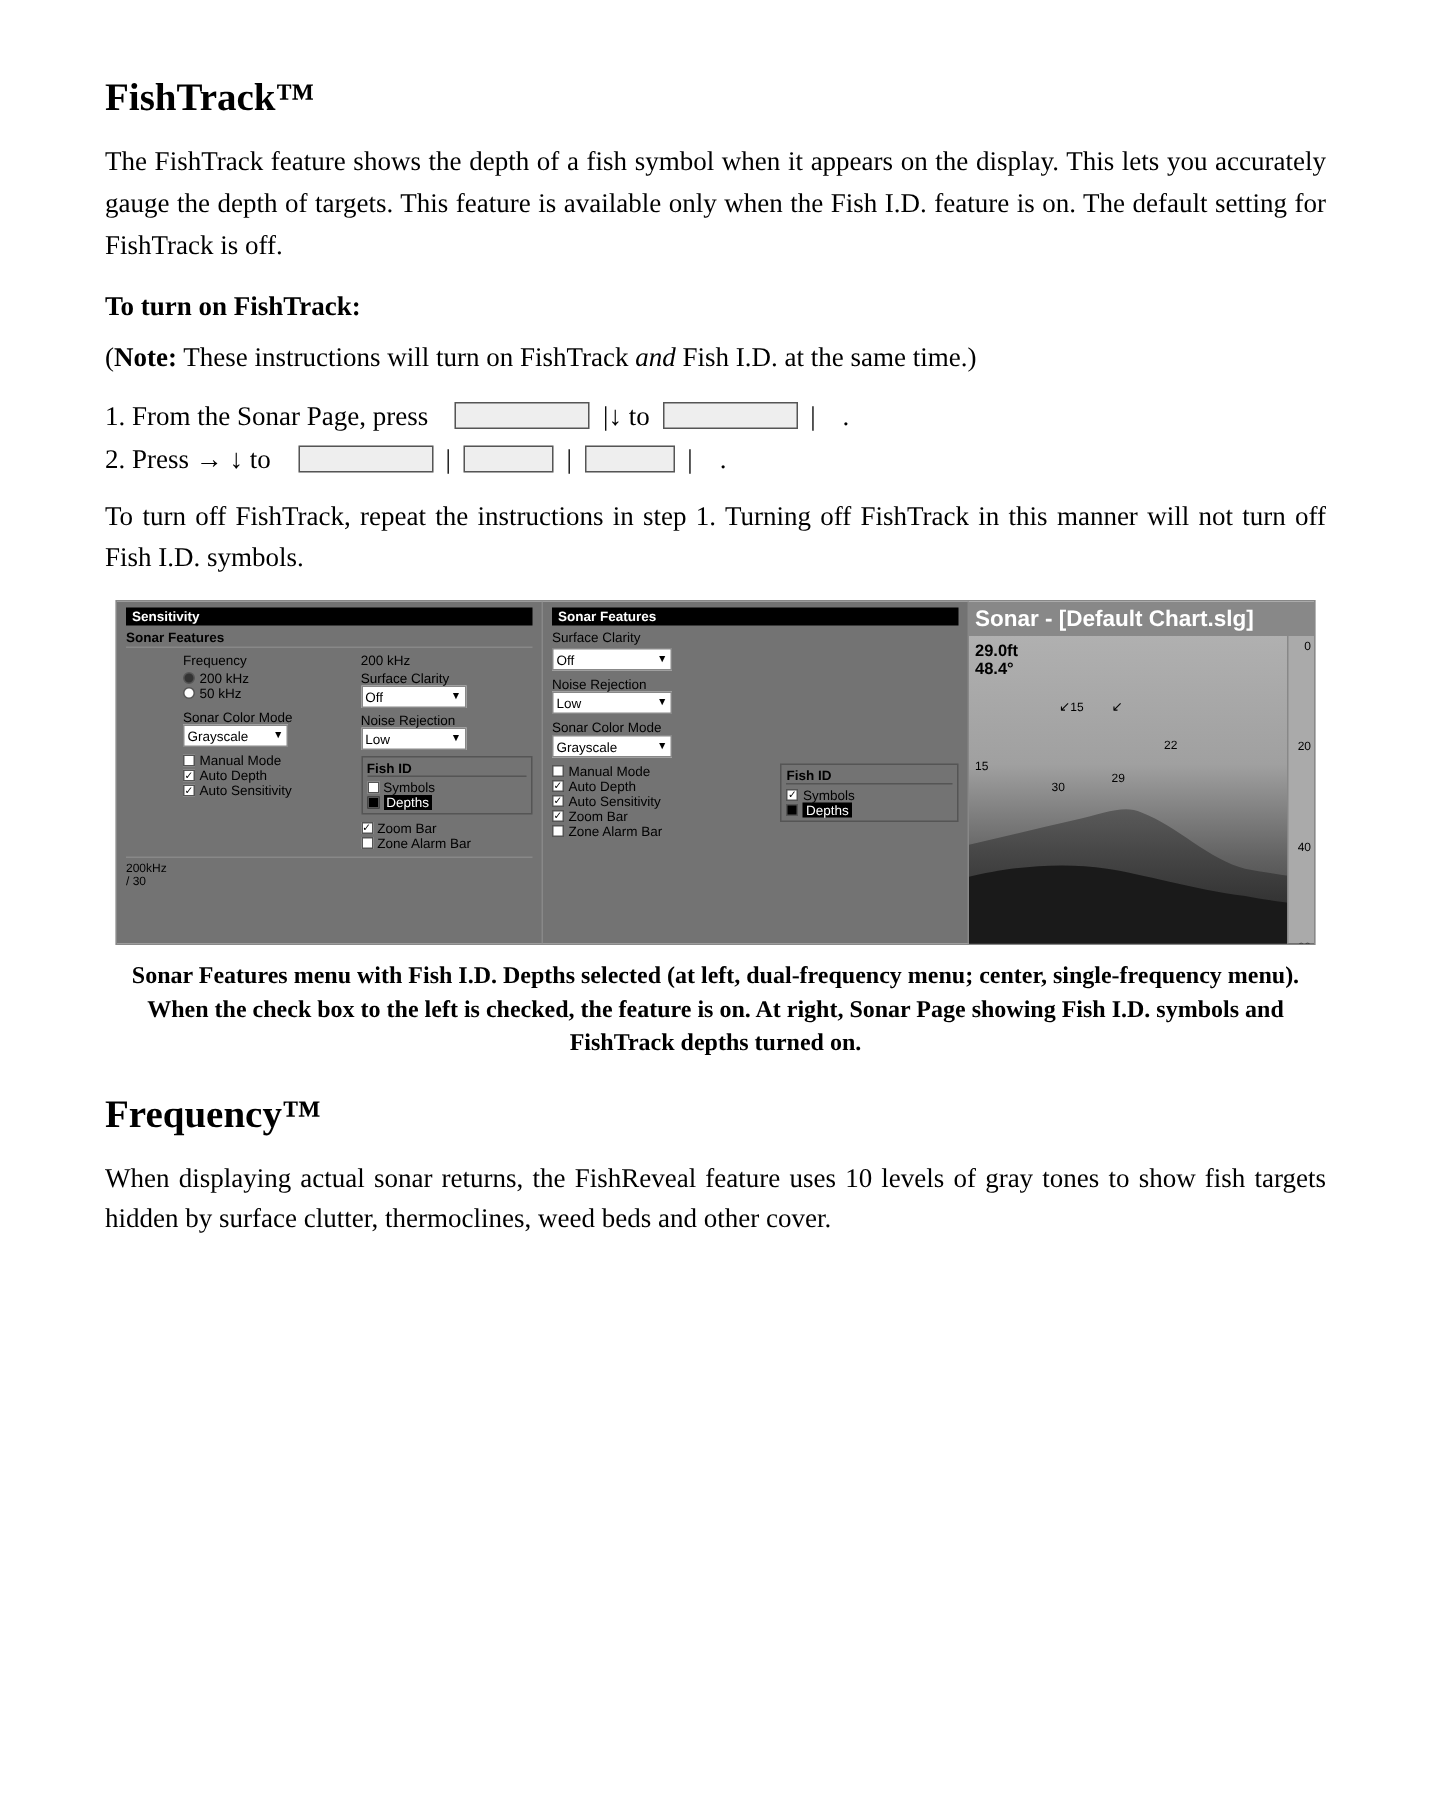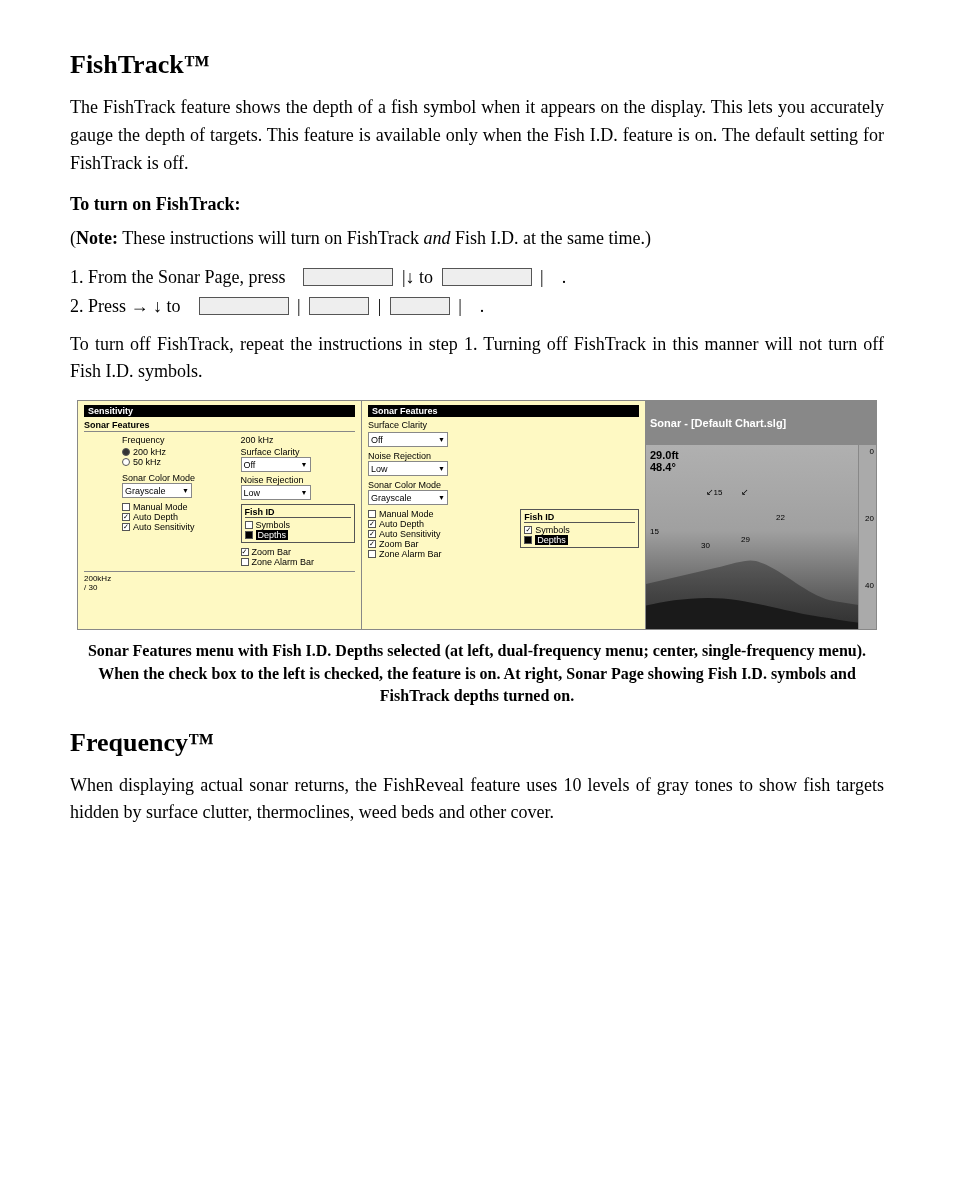--- a/index.html
+++ b/index.html
@@ -69,21 +69,21 @@
       border: 1px solid #888;
       width: 800px;
       height: 230px;
       margin: 0 auto 10px auto;
       background: #ccc;
       overflow: hidden;
     }
     .screen-panel {
       flex: 1;
       border-right: 1px solid #888;
-      background: #fef9c3;
+      background: #737373;
       padding: 4px 6px;
       font-size: 10px;
       font-family: Arial, sans-serif;
       color: #000;
       position: relative;
       overflow: hidden;
     }
     .screen-panel:last-child {
       border-right: none;
     }
@@ -160,23 +160,23 @@
       background: #c8c8c8;
       width: 230px;
       height: 230px;
       position: relative;
       overflow: hidden;
       flex-shrink: 0;
     }
     .sonar-title-bar {
       background: #888;
       color: #fff;
-      font-size: 11px;
+      font-size: 15px;
       font-family: Arial, sans-serif;
-      padding: 16px 4px;
+      padding: 3px 4px;
       font-weight: bold;
     }
     .sonar-content {
       position: relative;
       width: 100%;
       height: calc(100% - 16px);
       background: linear-gradient(to bottom, #b0b0b0 0%, #a0a0a0 40%, #606060 70%, #303030 100%);
       padding-left: 36px;
     }
     .depth-reading {

